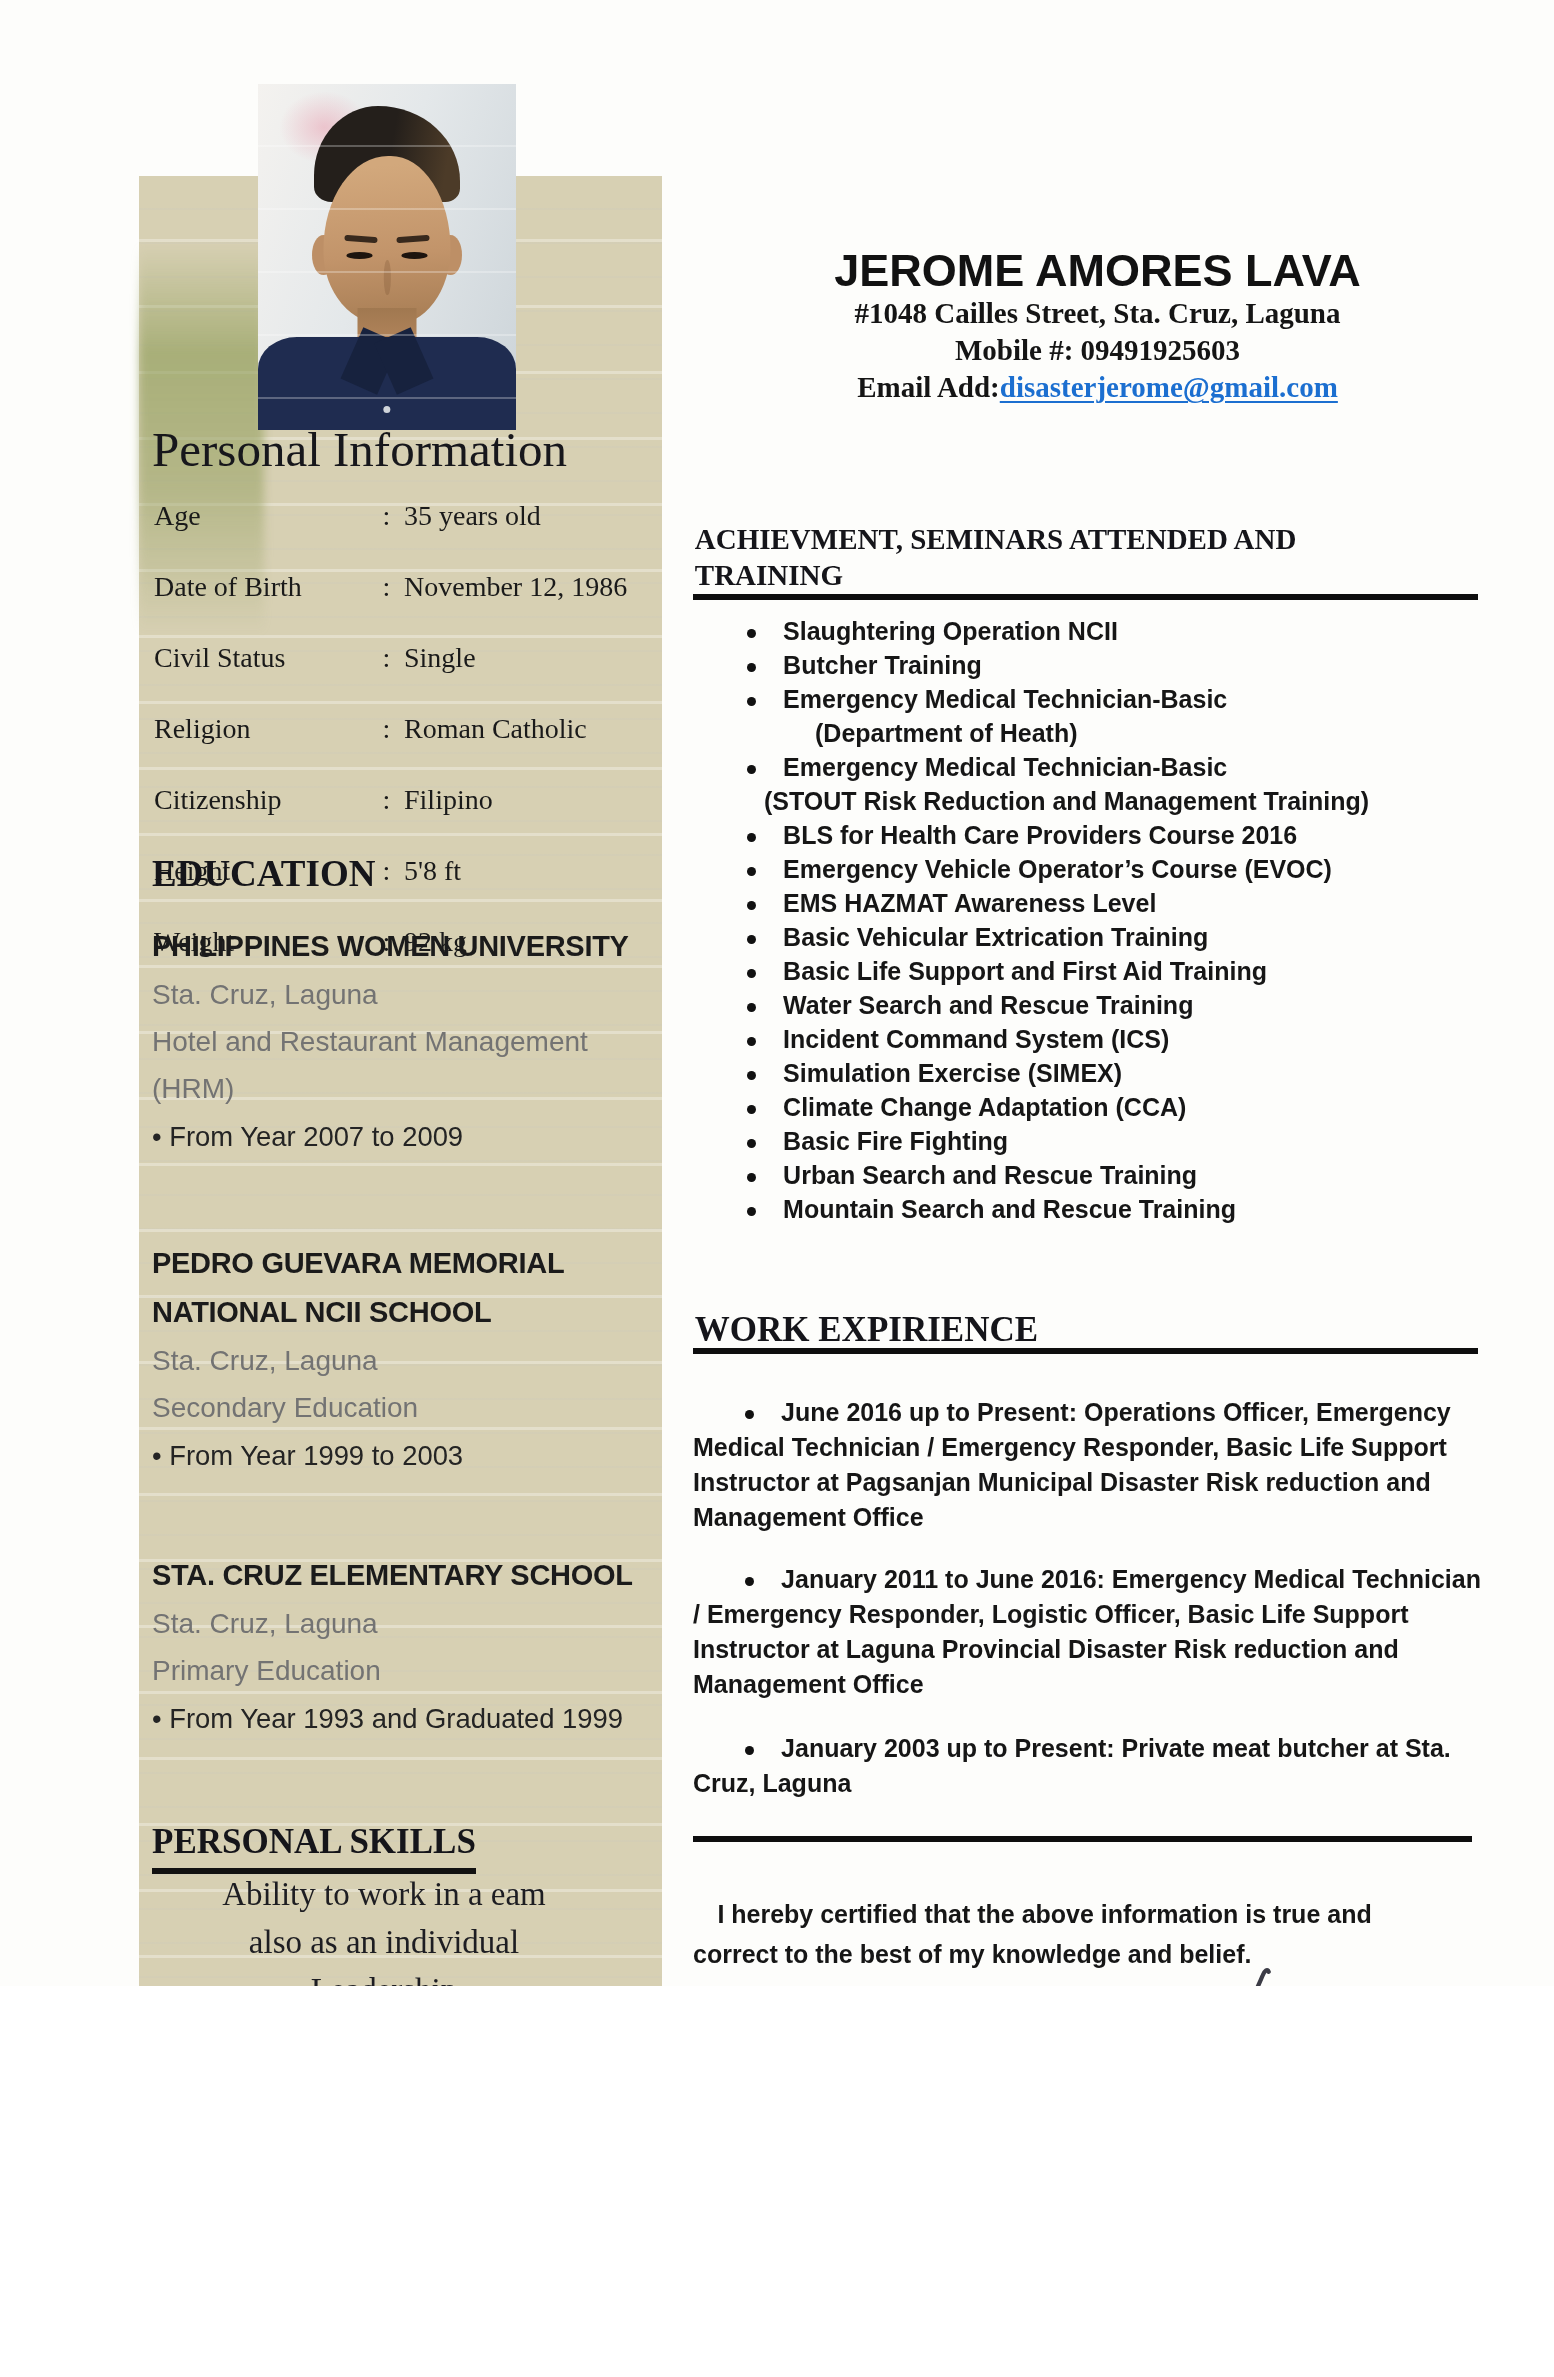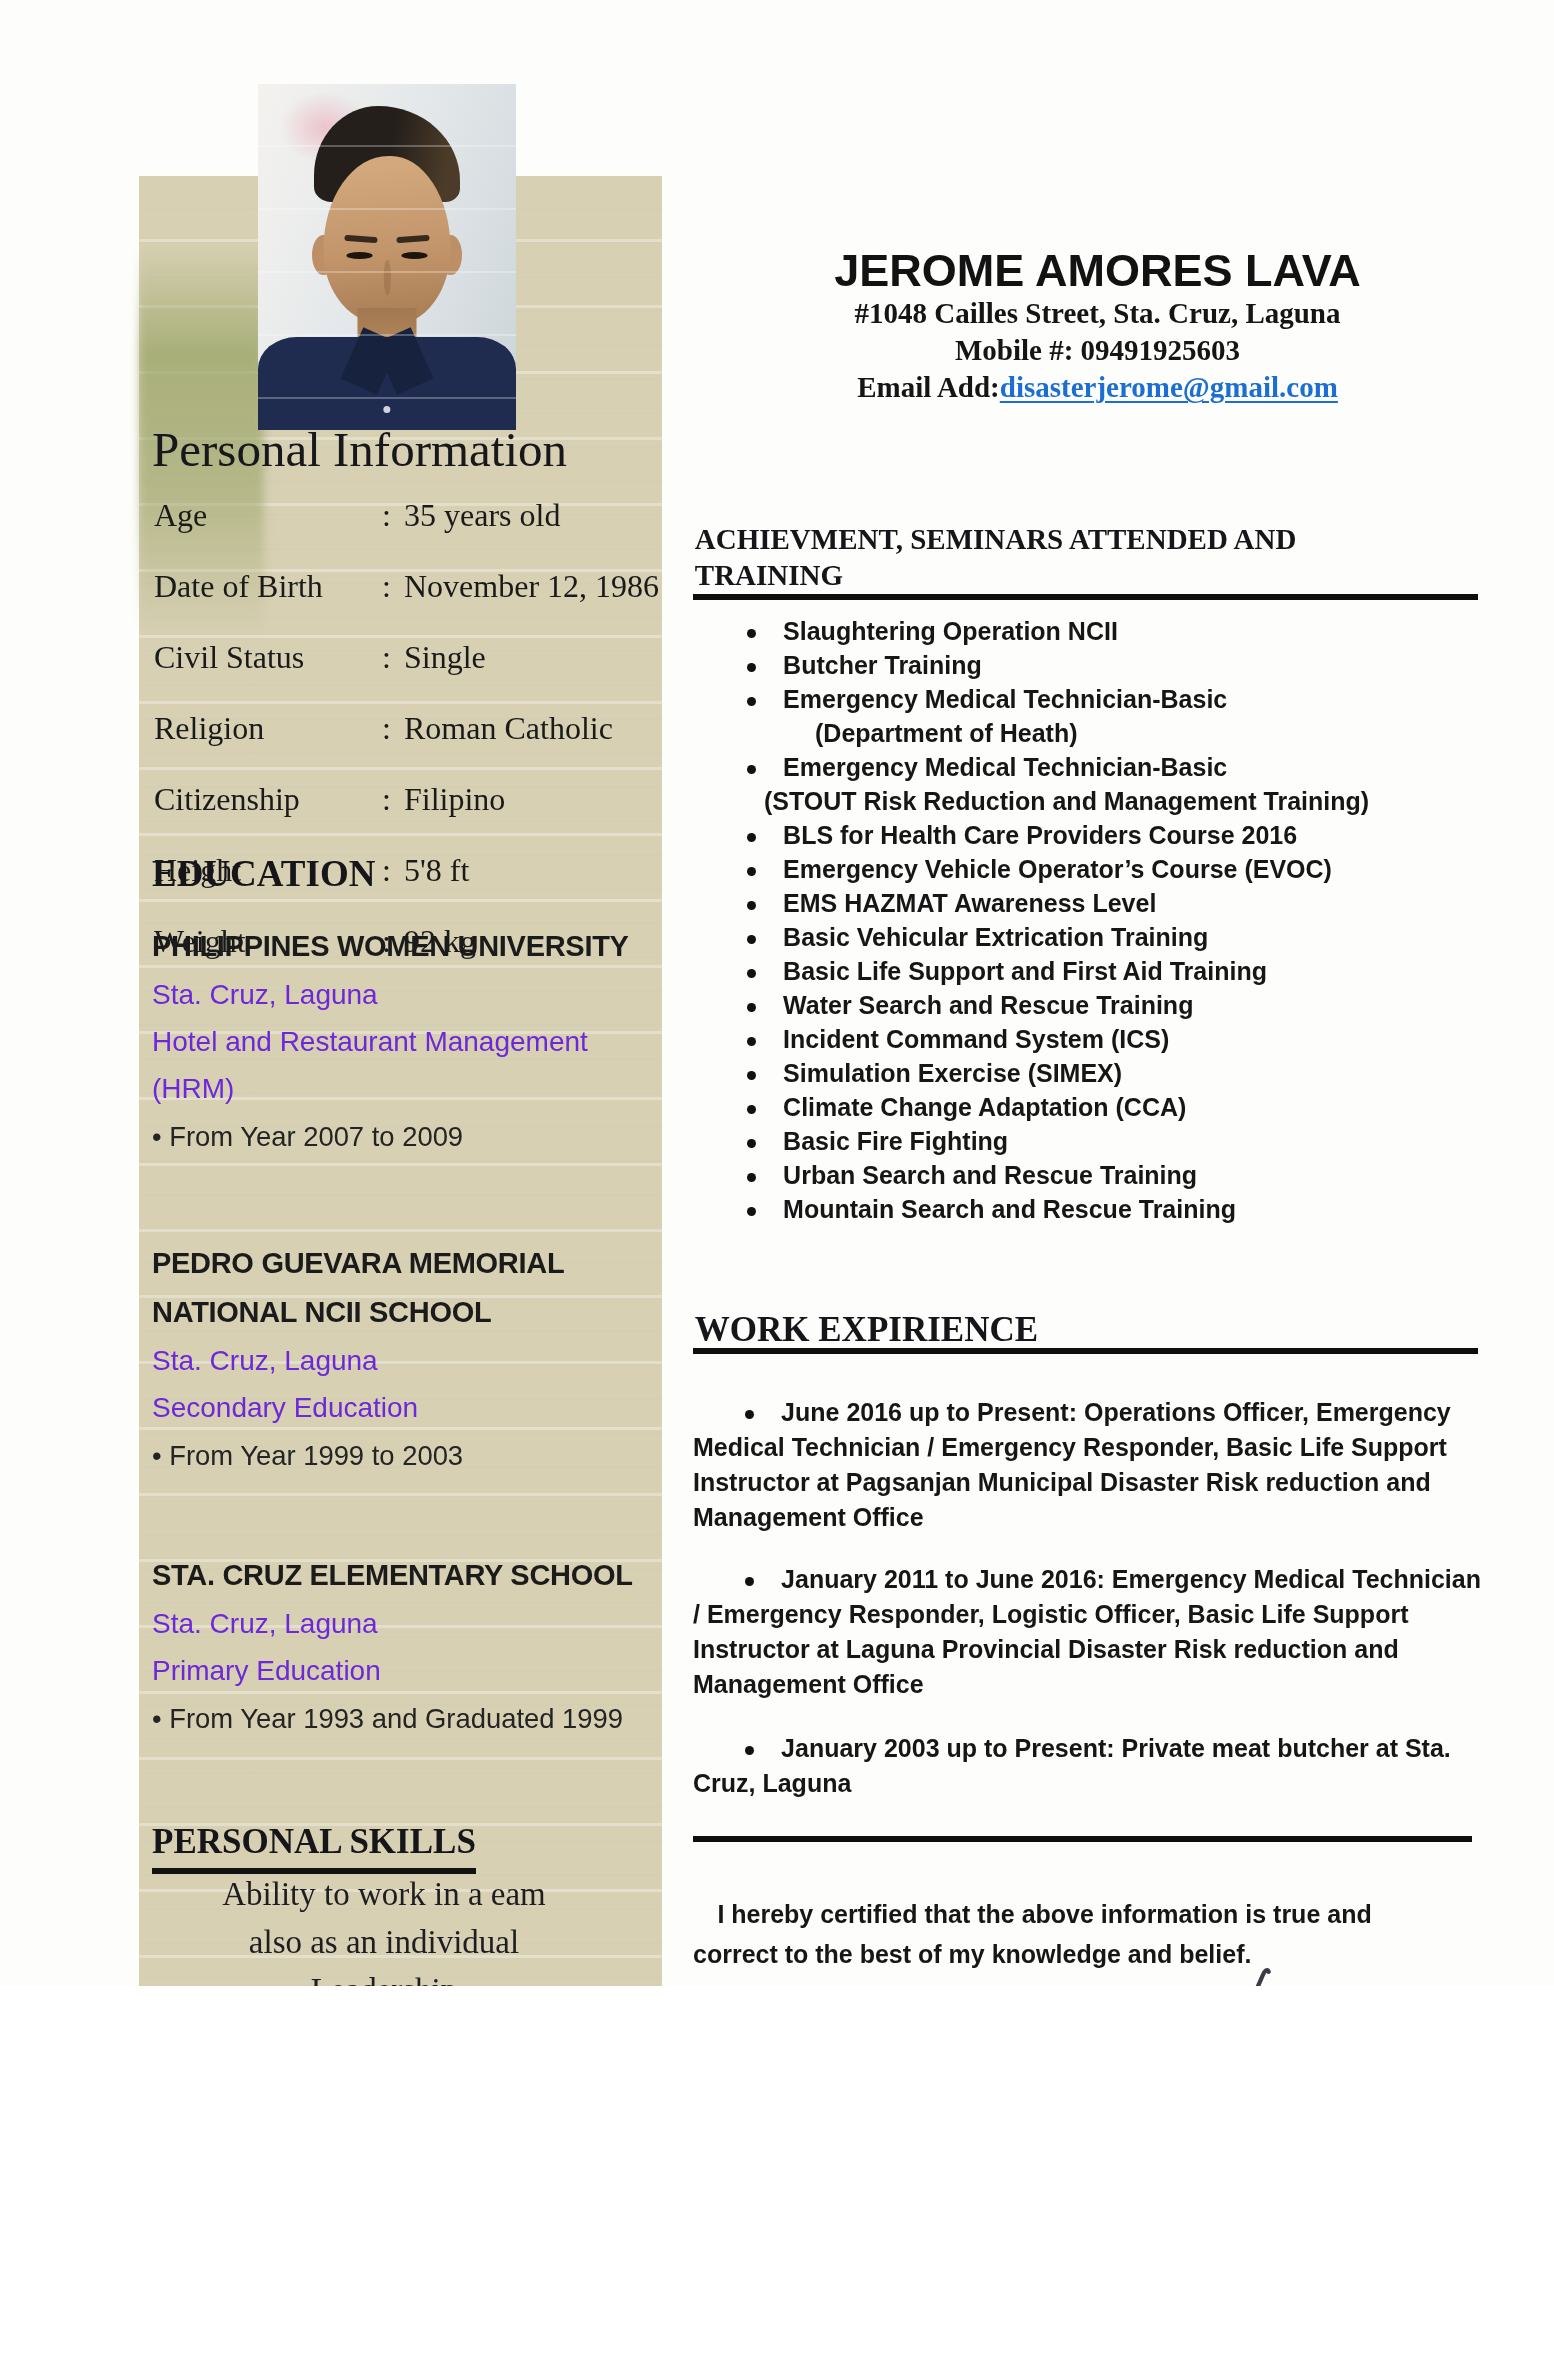--- a/index.html
+++ b/index.html
@@ -56,32 +56,32 @@
   
   .hdr{position:absolute;left:750px;top:246px;width:695px;text-align:center;}
   .hdr-name{font-family:"Liberation Sans","DejaVu Sans",sans-serif;font-weight:700;
     font-size:45px;line-height:49px;color:#121212;letter-spacing:0px;}
   .hdr-line{font-size:29px;font-weight:700;line-height:37px;color:#151515;}
   .email{color:#1c6fd0;text-decoration:underline;text-decoration-thickness:2.4px;text-underline-offset:3.7px;}
 
   
   .pi-title{position:absolute;left:152px;top:424px;font-size:49px;line-height:52px;color:#17171c;}
   .pi-rows{position:absolute;left:154px;top:480px;width:506px;}
-  .pi-row{display:flex;height:71px;align-items:center;font-size:32px;}
+  .pi-row{display:flex;height:71px;align-items:center;font-size:28px;}
   .pi-label{width:215px;}
   .pi-colon{width:35px;text-align:center;}
   .pi-value{flex:1;}
 
   
   .edu-title{position:absolute;left:152px;top:852px;font-size:37px;font-weight:700;color:#15151a;}
   .school{position:absolute;left:152px;width:515px;
     font-family:"Liberation Sans","DejaVu Sans",sans-serif;}
   .school.s1{top:922px;} .school.s2{top:1239px;} .school.s3{top:1551px;}
   .school-name{font-size:29px;font-weight:700;line-height:49px;letter-spacing:-0.3px;color:#1b1b1b;}
-  .school-line{font-size:28px;font-weight:400;line-height:47px;color:#6d28d9;}
+  .school-line{font-size:28px;font-weight:400;line-height:47px;color:#737373;}
   .school-period{font-size:27.4px;font-weight:400;line-height:49px;color:#242424;}
 
   
   .skills-title{position:absolute;left:152px;top:1822px;font-size:35px;font-weight:700;color:#15151a;
     border-bottom:6.1px solid #121212;padding-bottom:6.1px;}
   .skills-items{position:absolute;left:140px;top:1870px;width:488px;text-align:center;
     font-size:33px;line-height:48px;color:#1d1d22;}
 
   
   .rcol{position:absolute;left:693px;top:521px;width:792px;height:1768px;}

